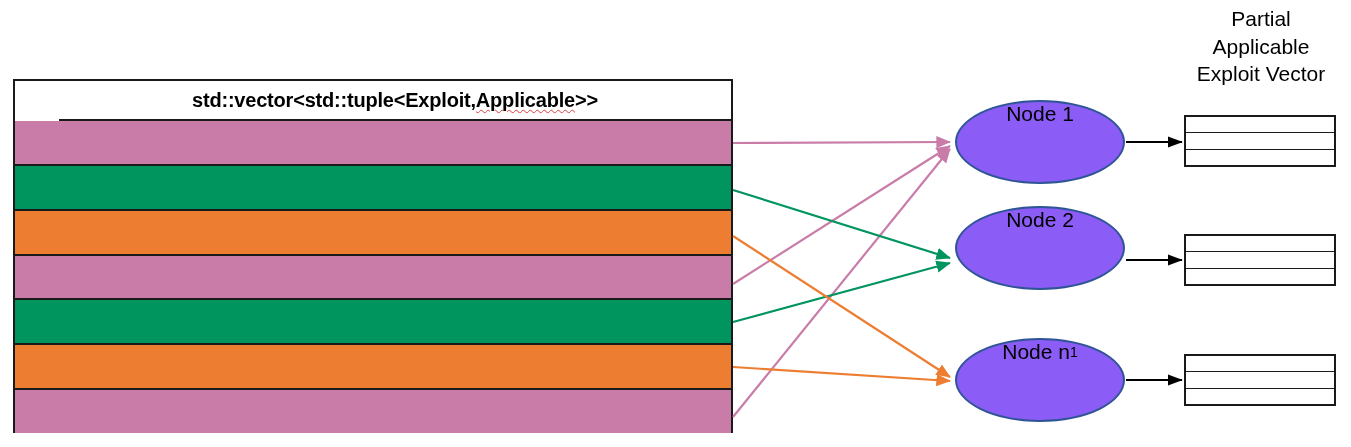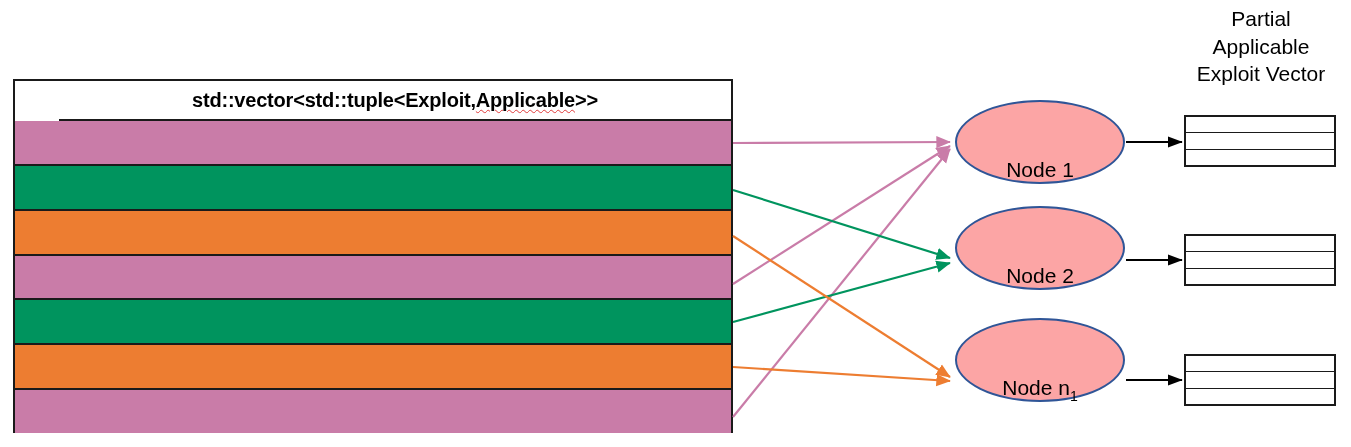--- a/index.html
+++ b/index.html
@@ -64,37 +64,37 @@
   .vt-row:last-child { border-bottom: none; }
 
   
   .node {
     position: absolute;
     width: 170px;
     height: 84px;
     border: 2.5px solid #2f5597;
     border-radius: 50%;
     box-sizing: border-box;
-    background: #fca5a5;
-    display: flex;
-    align-items: flex-end;
+    background: #8b5cf6;
+    display: flex;
+    align-items: flex-start;
     justify-content: center;
     font-size: 21px;
     color: #000000;
   }
   .node .sub {
     font-size: 14px;
     vertical-align: sub;
     position: relative;
     top: 4px;
     left: 0px;
   }
   #node-1  { left: 955px; top: 100px; }
   #node-2  { left: 955px; top: 206px; }
-  #node-n1 { left: 955px; top: 318px; }
+  #node-n1 { left: 955px; top: 338px; }
 
   
   .out-vec {
     position: absolute;
     left: 1184px;
     width: 152px;
     height: 52px;
     border: 2px solid #1a1a1a;
     box-sizing: border-box;
     background: #ffffff;

